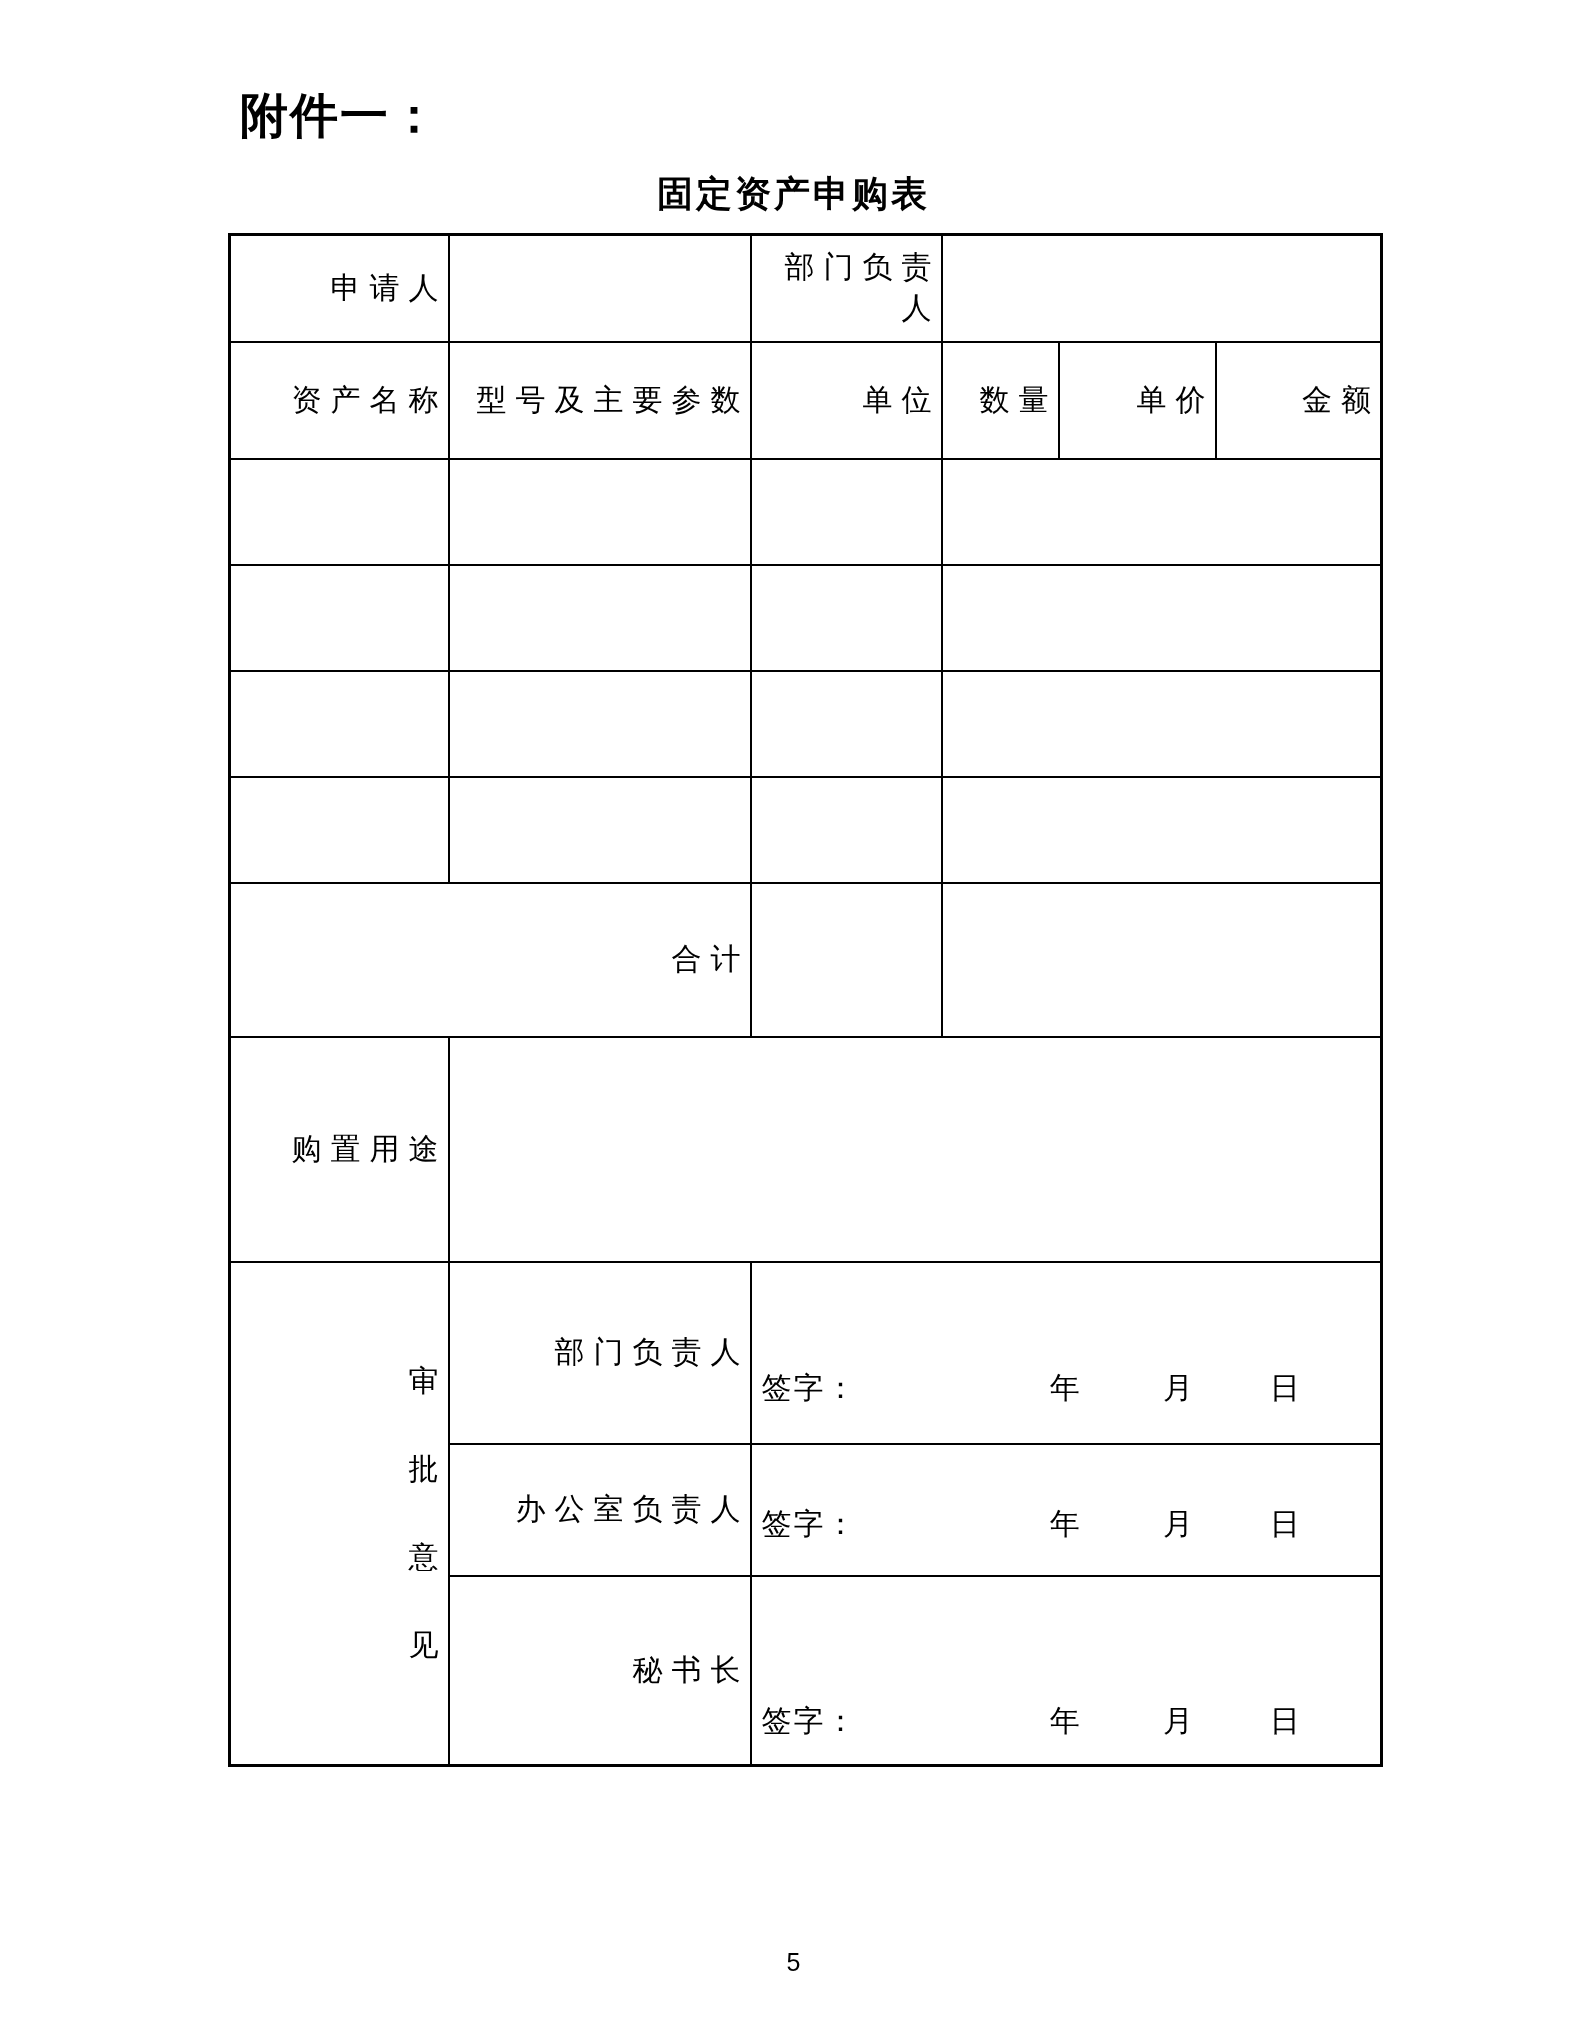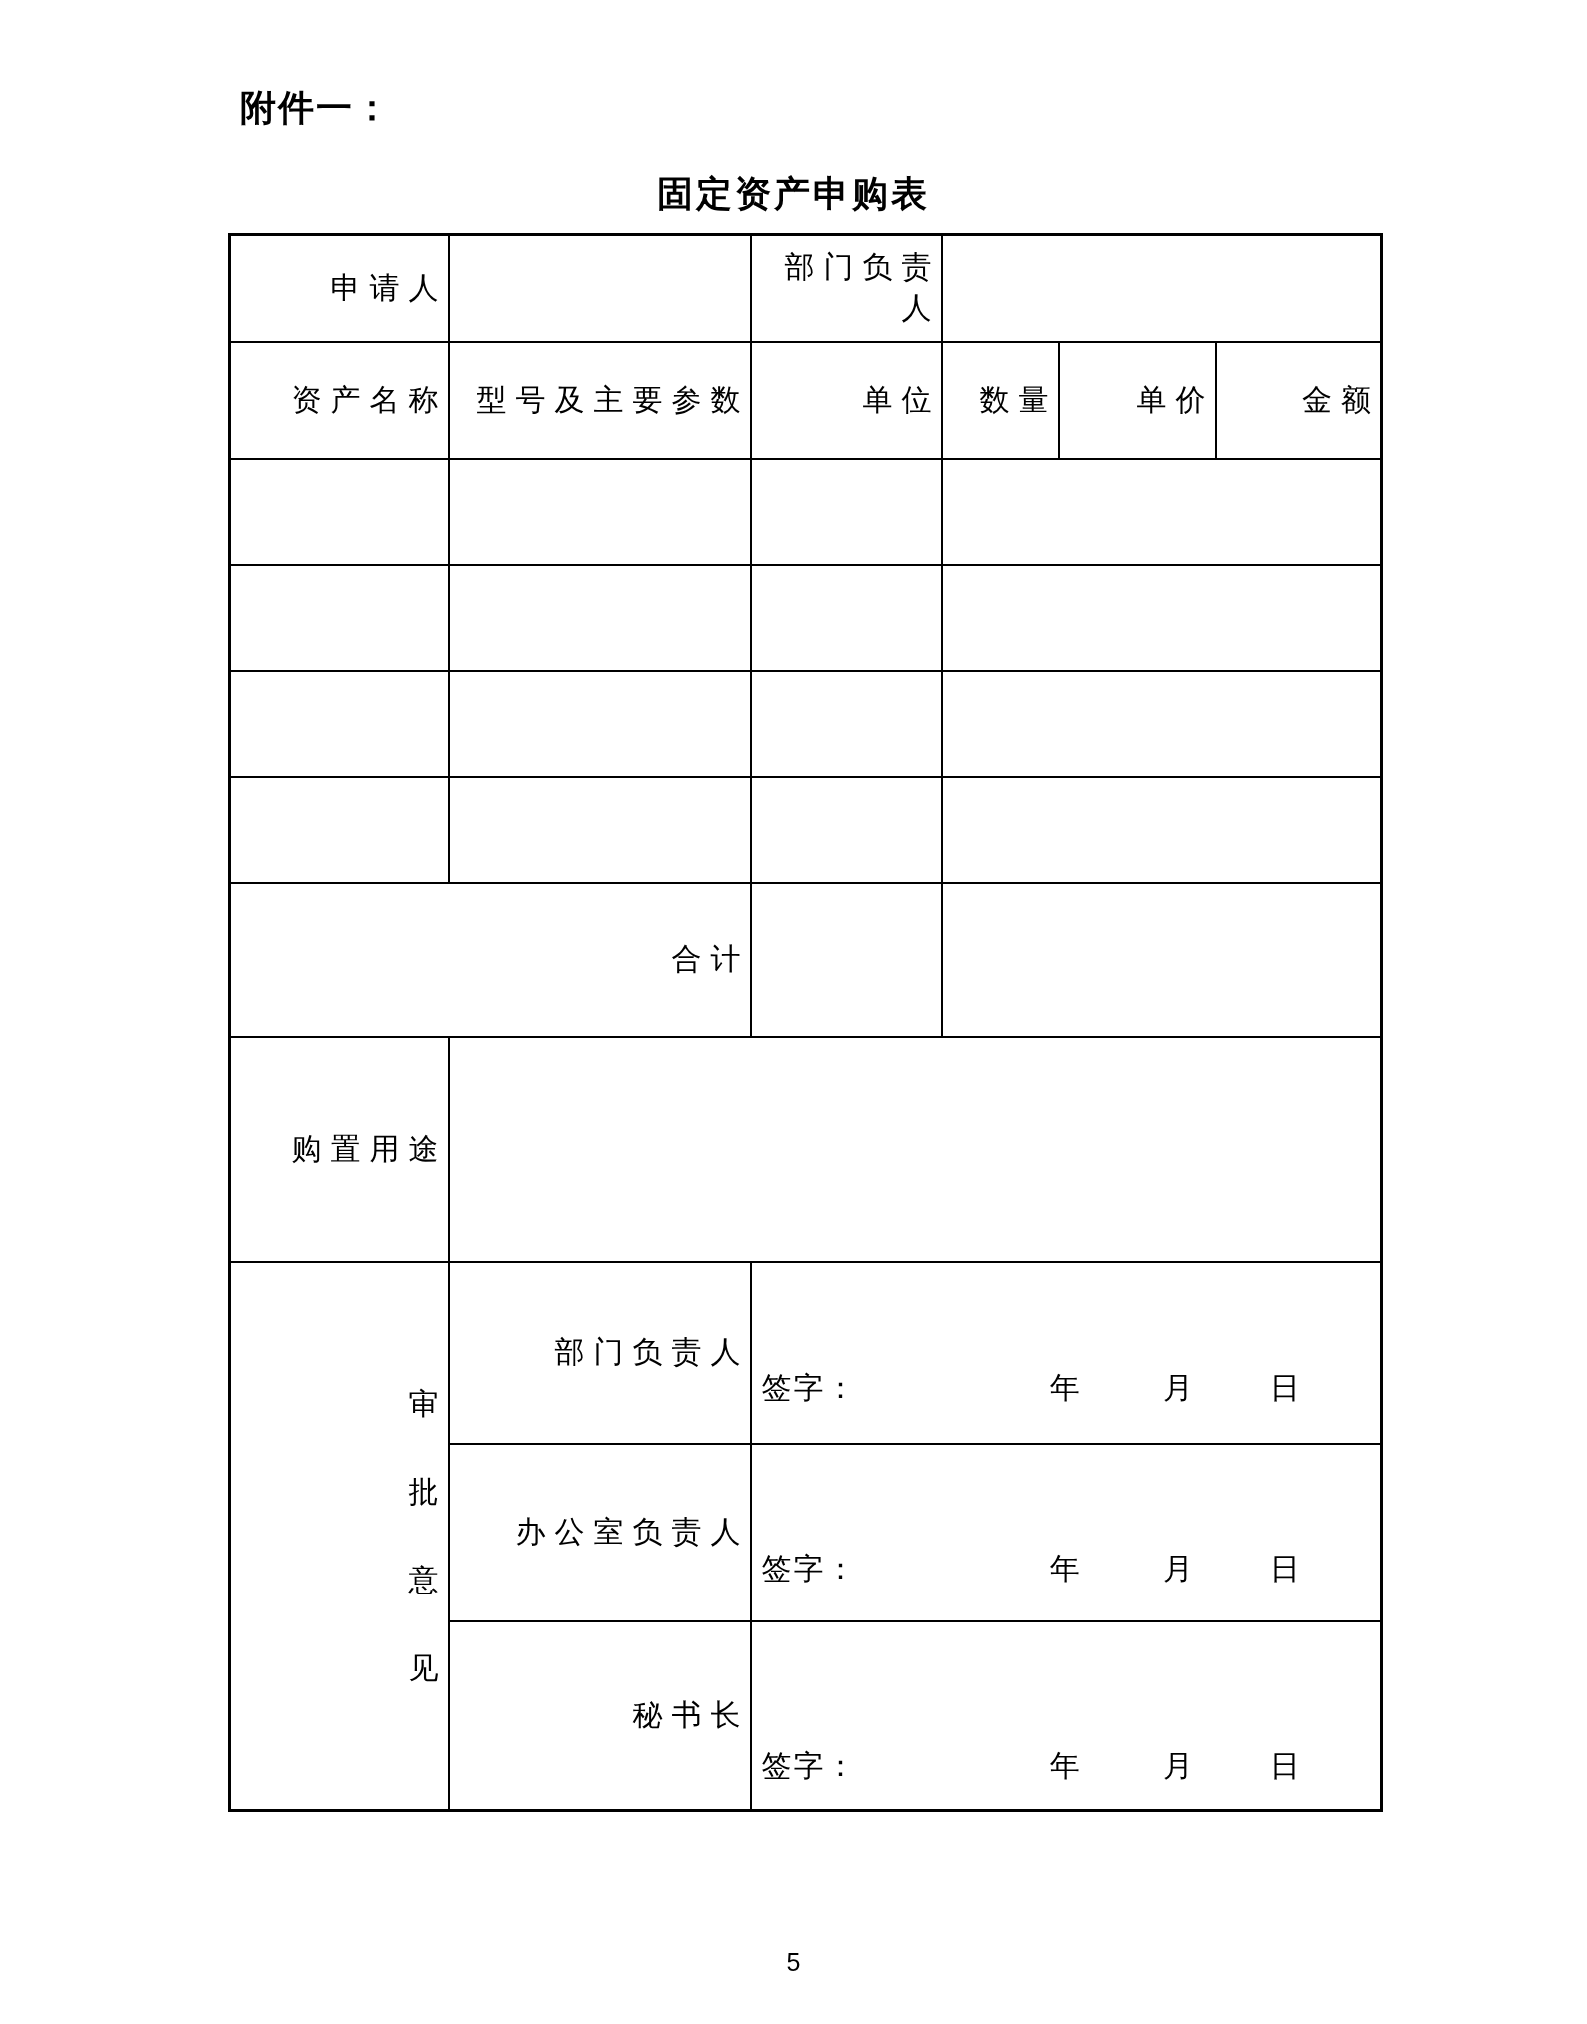--- a/index.html
+++ b/index.html
@@ -13,21 +13,21 @@
     height: 2024px;
     background: #ffffff;
     color: #000000;
     font-family: "Liberation Serif", serif;
     overflow: hidden;
   }
   .attachment {
     position: absolute;
     left: 240px;
     top: 84px;
-    font-size: 36px;
+    font-size: 48px;
     font-weight: bold;
     letter-spacing: 2px;
   }
   .doc-title {
     position: absolute;
     left: 0;
     top: 170px;
     width: 100%;
     text-align: center;
     font-size: 36px;
@@ -52,21 +52,21 @@
     text-indent: 9px;
     padding: 0;
     overflow: hidden;
   }
   tr.r-app   { height: 107px; }
   tr.r-head  { height: 117px; }
   tr.r-item  { height: 106px; }
   tr.r-total { height: 154px; margin-top: 39px; }
   tr.r-purp  { height: 225px; }
   tr.r-ap1   { height: 182px; }
-  tr.r-ap2   { height: 177px; }
+  tr.r-ap2   { height: 132px; }
   tr.r-ap3   { height: 190px; }
 
   td.approval-label {
     white-space: pre-line;
     line-height: 88px;
     letter-spacing: 0;
     text-indent: 0;
   }
   td.role-cell {
     padding-bottom: 18px;

